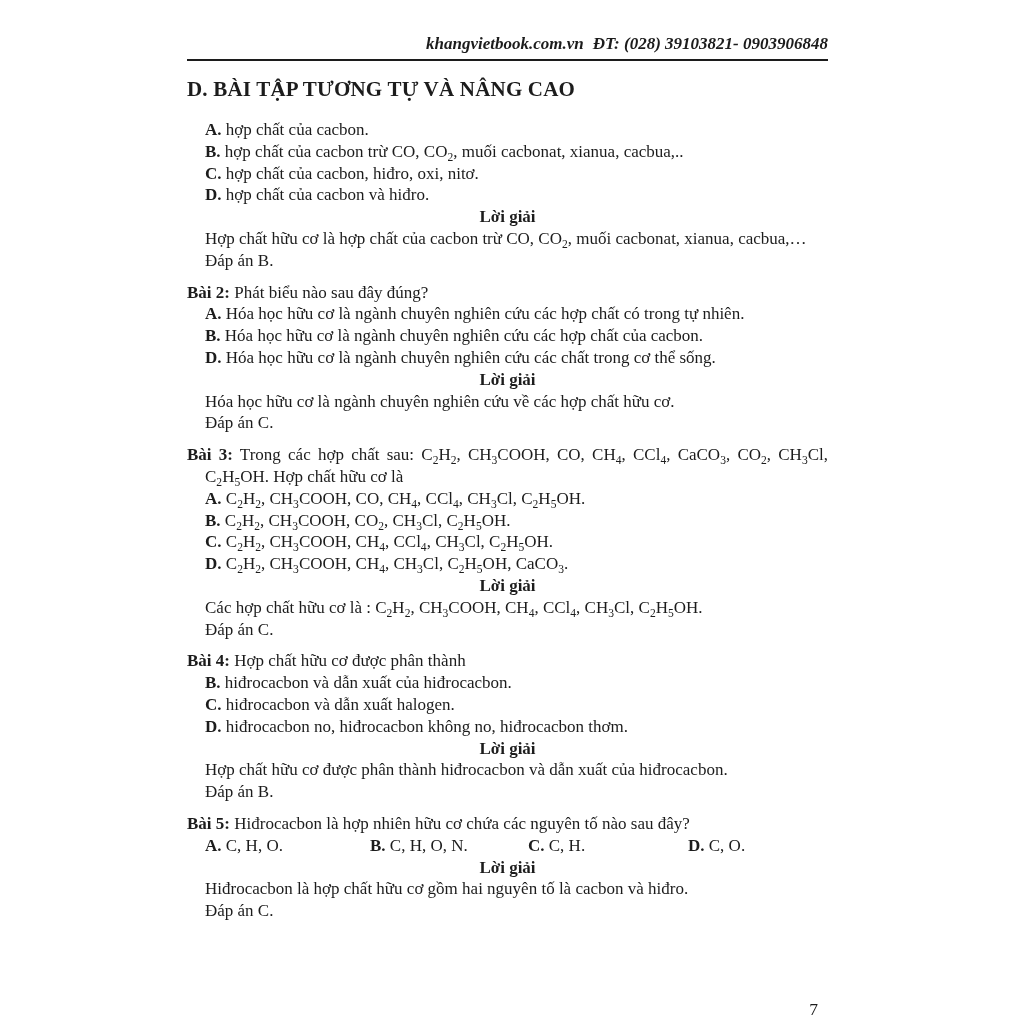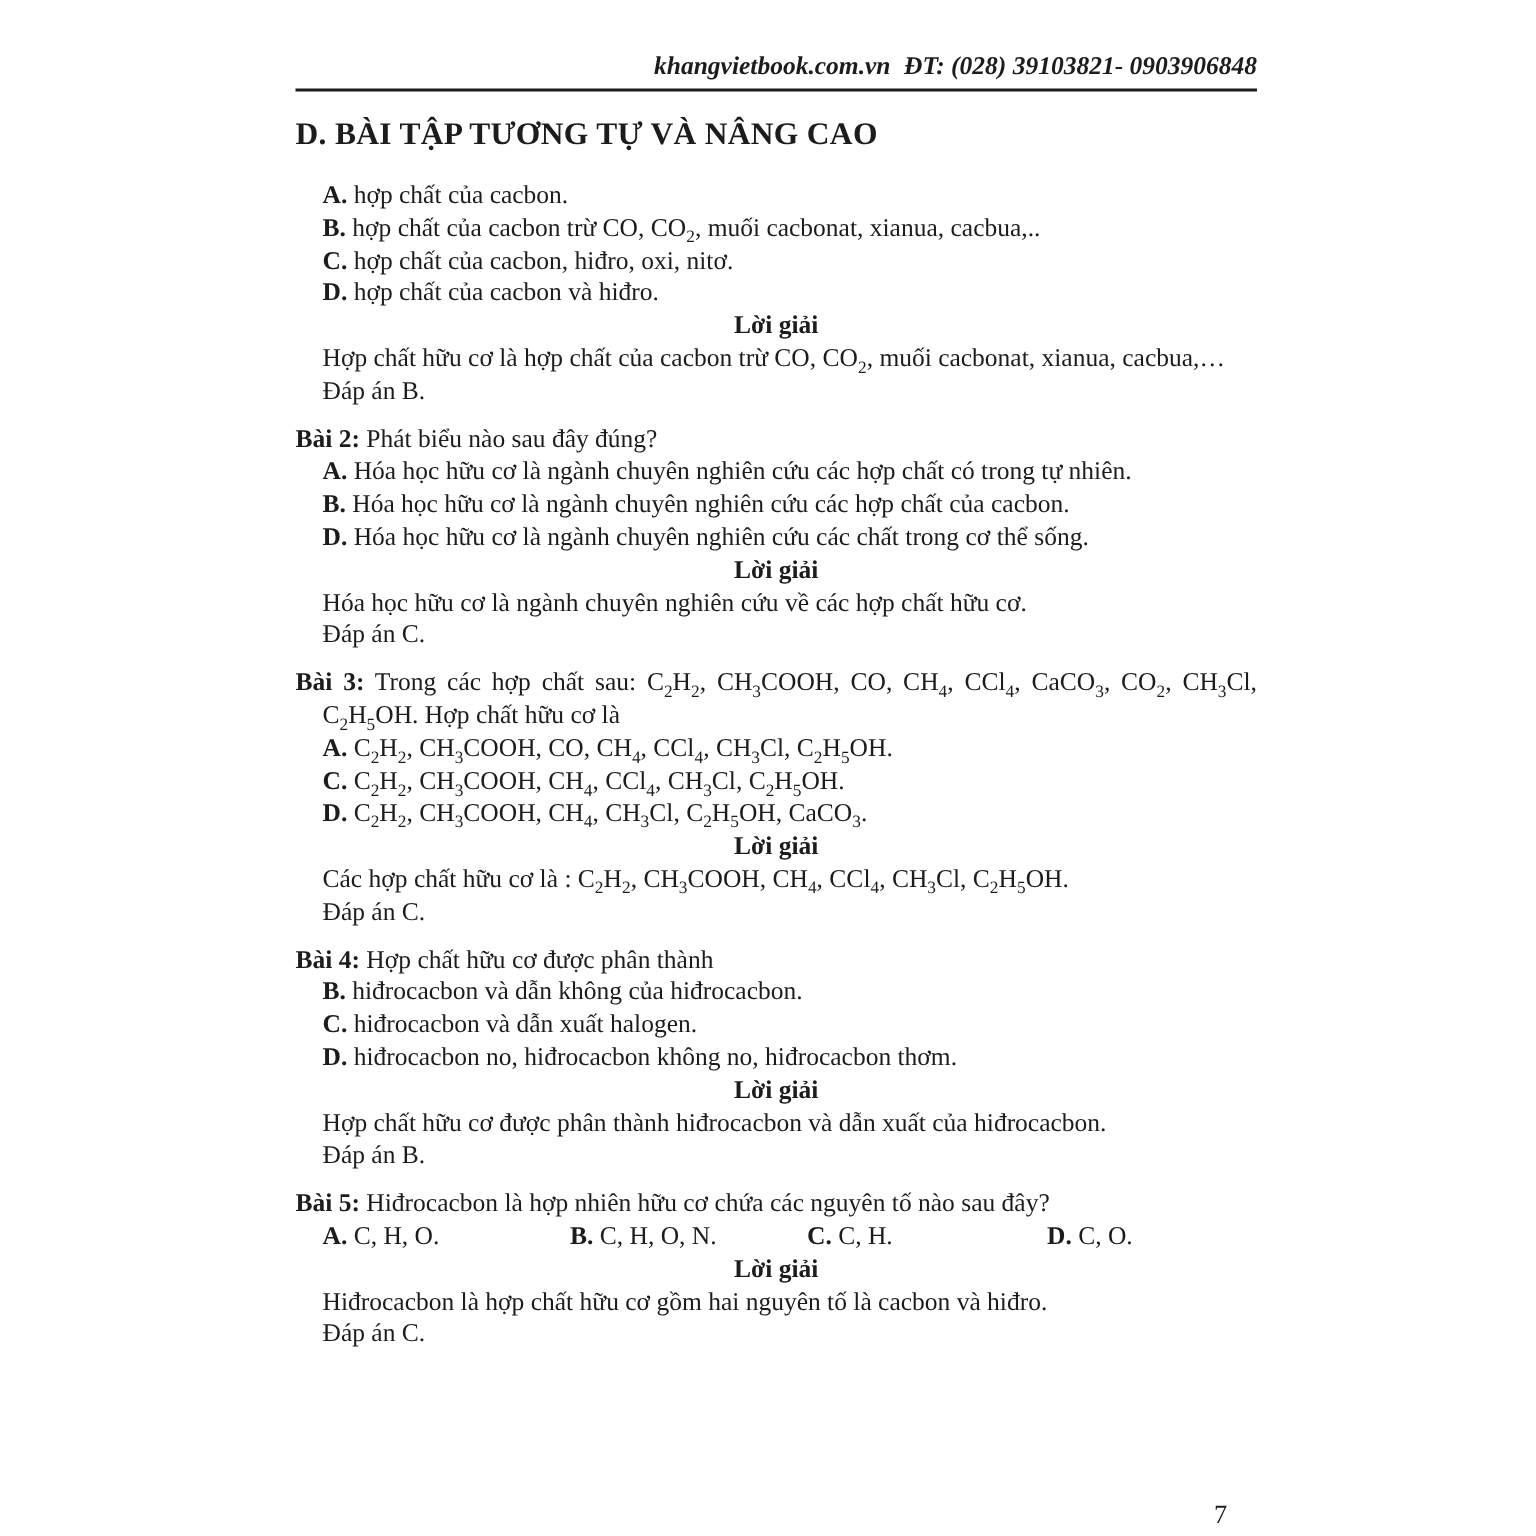--- a/index.html
+++ b/index.html
@@ -2,21 +2,21 @@
 <html><head>
 <meta charset="utf-8">
 <style>
   html, body { margin:0; padding:0; }
   body {
     width:1024px; height:1024px; background:#ffffff;
     font-family:"Liberation Serif","DejaVu Serif",serif;
     color:#1c1c1c; overflow:hidden;
   }
   .page { position:relative; width:1024px; height:1024px; background:#ffffff; }
-  .content { position:absolute; left:197px; top:0; width:641px; }
+  .content { position:absolute; left:187px; top:0; width:641px; }
 
   .header {
     margin-top:34px;
     display:flex; justify-content:flex-end; gap:9px;
     font-weight:bold; font-style:italic;
     font-size:17px; line-height:20px;
     white-space:nowrap;
   }
   .rule { margin-top:5px; height:2px; background:#1c1c1c; }
 
@@ -74,29 +74,30 @@
           <p class="opt"><b class="olabel">B.</b><span> Hóa học hữu cơ là ngành chuyên nghiên cứu các hợp chất của cacbon.</span></p>
           <p class="opt"><b class="olabel">D.</b><span> Hóa học hữu cơ là ngành chuyên nghiên cứu các chất trong cơ thể sống.</span></p>
           <p class="lg">Lời giải</p>
           <p class="sol">Hóa học hữu cơ là ngành chuyên nghiên cứu về các hợp chất hữu cơ.</p>
           <p class="ans">Đáp án C.</p>
         </div>
         <div class="problem">
           <p class="q-first justified"><b class="plabel">Bài 3:</b><span> Trong các hợp chất sau: C<sub>2</sub>H<sub>2</sub>, CH<sub>3</sub>COOH, CO, CH<sub>4</sub>, CCl<sub>4</sub>, CaCO<sub>3</sub>, CO<sub>2</sub>, CH<sub>3</sub>Cl,</span></p>
           <p class="q-cont">C<sub>2</sub>H<sub>5</sub>OH. Hợp chất hữu cơ là</p>
           <p class="opt"><b class="olabel">A.</b><span> C<sub>2</sub>H<sub>2</sub>, CH<sub>3</sub>COOH, CO, CH<sub>4</sub>, CCl<sub>4</sub>, CH<sub>3</sub>Cl, C<sub>2</sub>H<sub>5</sub>OH.</span></p>
+          <p class="opt"><b class="olabel">B.</b><span> C<sub>2</sub>H<sub>2</sub>, CH<sub>3</sub>COOH, CO<sub>2</sub>, CH<sub>3</sub>Cl, C<sub>2</sub>H<sub>5</sub>OH.</span></p>
           <p class="opt"><b class="olabel">C.</b><span> C<sub>2</sub>H<sub>2</sub>, CH<sub>3</sub>COOH, CH<sub>4</sub>, CCl<sub>4</sub>, CH<sub>3</sub>Cl, C<sub>2</sub>H<sub>5</sub>OH.</span></p>
           <p class="opt"><b class="olabel">D.</b><span> C<sub>2</sub>H<sub>2</sub>, CH<sub>3</sub>COOH, CH<sub>4</sub>, CH<sub>3</sub>Cl, C<sub>2</sub>H<sub>5</sub>OH, CaCO<sub>3</sub>.</span></p>
           <p class="lg">Lời giải</p>
           <p class="sol">Các hợp chất hữu cơ là : C<sub>2</sub>H<sub>2</sub>, CH<sub>3</sub>COOH, CH<sub>4</sub>, CCl<sub>4</sub>, CH<sub>3</sub>Cl, C<sub>2</sub>H<sub>5</sub>OH.</p>
           <p class="ans">Đáp án C.</p>
         </div>
         <div class="problem">
           <p class="q-first"><b class="plabel">Bài 4:</b><span> Hợp chất hữu cơ được phân thành</span></p>
-          <p class="opt"><b class="olabel">B.</b><span> hiđrocacbon và dẫn không của hiđrocacbon.</span></p>
+          <p class="opt"><b class="olabel">B.</b><span> hiđrocacbon và dẫn xuất của hiđrocacbon.</span></p>
           <p class="opt"><b class="olabel">C.</b><span> hiđrocacbon và dẫn xuất halogen.</span></p>
           <p class="opt"><b class="olabel">D.</b><span> hiđrocacbon no, hiđrocacbon không no, hiđrocacbon thơm.</span></p>
           <p class="lg">Lời giải</p>
           <p class="sol">Hợp chất hữu cơ được phân thành hiđrocacbon và dẫn xuất của hiđrocacbon.</p>
           <p class="ans">Đáp án B.</p>
         </div>
         <div class="problem">
           <p class="q-first"><b class="plabel">Bài 5:</b><span> Hiđrocacbon là hợp nhiên hữu cơ chứa các nguyên tố nào sau đây?</span></p>
           <div class="opts-row">
             <span class="opt-inline"><b class="olabel">A.</b><span> C, H, O.</span></span>

